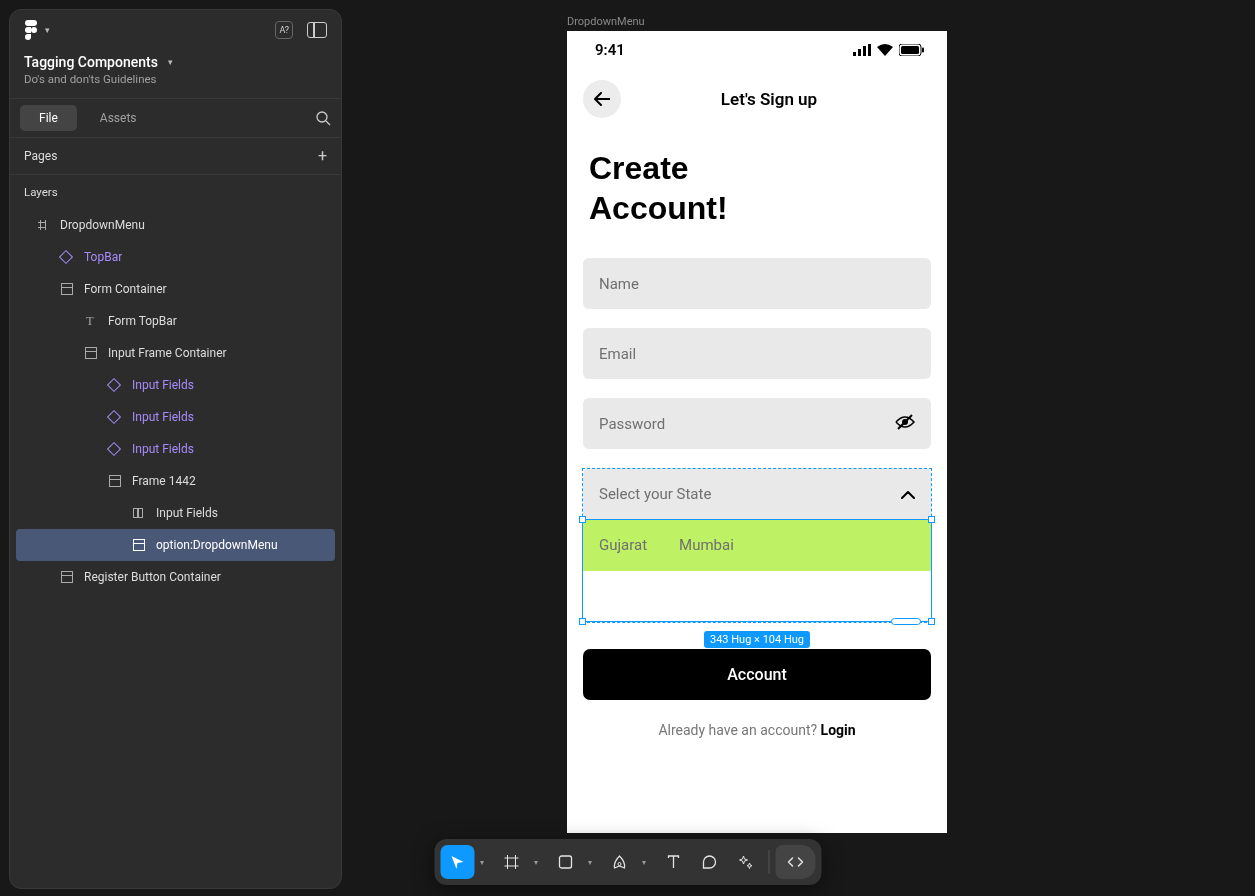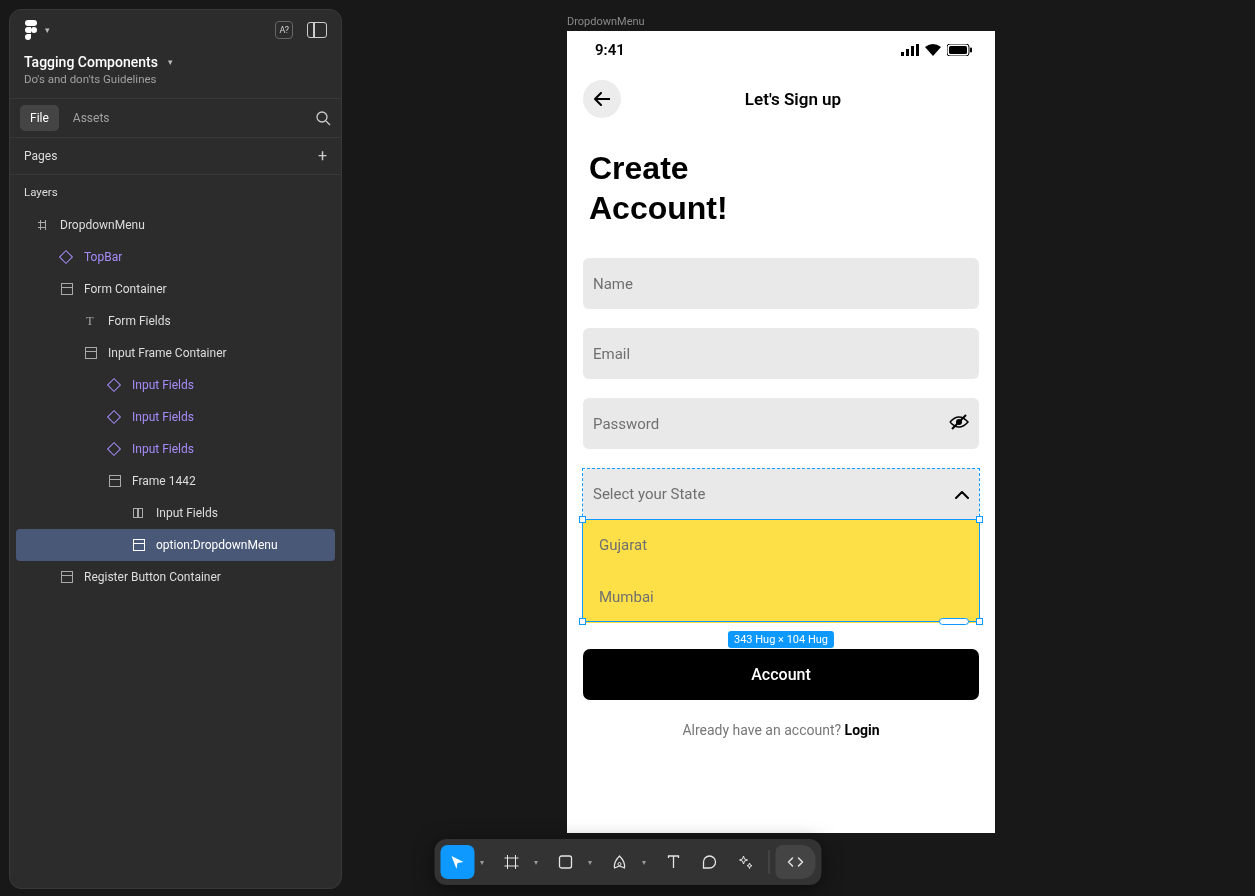--- a/index.html
+++ b/index.html
@@ -99,21 +99,21 @@
 
   .tabs-row {
     display: flex;
     align-items: center;
     padding: 6px 10px;
     gap: 4px;
     border-top: 1px solid var(--panel-border);
     border-bottom: 1px solid var(--panel-border);
   }
   .tab {
-    padding: 6px 10px;
+    padding: 6px 19px;
     border-radius: 5px;
     font-size: 12px;
     color: var(--text-secondary);
     cursor: pointer;
   }
   .tab.active { background: var(--tab-active-bg); color: #fff; }
   .tabs-row .search-icon {
     margin-left: auto;
     width: 16px; height: 16px;
     color: #ccc;
@@ -203,21 +203,21 @@
     position: absolute;
     left: 567px;
     top: 15px;
     font-size: 11px;
     color: #888;
   }
   .phone {
     position: absolute;
     left: 567px;
     top: 31px;
-    width: 428px;
+    width: 380px;
     height: 802px;
     background: var(--phone-bg);
     color: #000;
     overflow: visible;
   }
   .statusbar {
     height: 38px;
     padding: 0 22px 0 28px;
     display: flex;
     align-items: center;
@@ -255,41 +255,41 @@
   }
 
   .fields {
     padding: 30px 16px 0 16px;
     display:flex; flex-direction:column; gap:19px;
   }
   .input-field {
     background: var(--input-bg);
     border-radius: 6px;
     height: 51px;
-    padding: 0 10px;
+    padding: 0 16px;
     display:flex; align-items:center; justify-content:space-between;
     font-size: 15px;
     color: var(--input-text);
   }
 
   .dropdown-wrap {
     position: relative;
   }
   .dropdown-outer-select {
     position:absolute;
     top:0; left:-1px; right:-1px; bottom: -104px;
     border: 1px dashed var(--selection-blue);
     pointer-events: none;
   }
   .dropdown-menu {
     position:absolute;
     top:51px;
     left:0; right:0;
-    background:#fde047;
-    display:flex; flex-direction:column;
+    background:#bef264;
+    display:flex; flex-direction:row;
     z-index:2;
   }
   .dropdown-menu .opt {
     height:52px;
     padding: 0 16px;
     display:flex;align-items:center;
     font-size:15px;
     color: var(--input-text);
   }
   .menu-select {
@@ -444,21 +444,21 @@
       <span class="layer-indent" style="width:48px"></span>
       <span class="layer-icon">
           <span class="ico-autolayout-v"></span>
         </span>
       <span class="layer-label">Form Container</span>
     </div>
 
     <div class="layer-row">
       <span class="layer-indent" style="width:72px"></span>
       <span class="layer-icon ico-text">T</span>
-      <span class="layer-label">Form Fields</span>
+      <span class="layer-label">Form TopBar</span>
     </div>
 
     <div class="layer-row">
       <span class="layer-indent" style="width:72px"></span>
       <span class="layer-icon">
           <span class="ico-autolayout-v"></span>
         </span>
       <span class="layer-label">Input Frame Container</span>
     </div>
 

